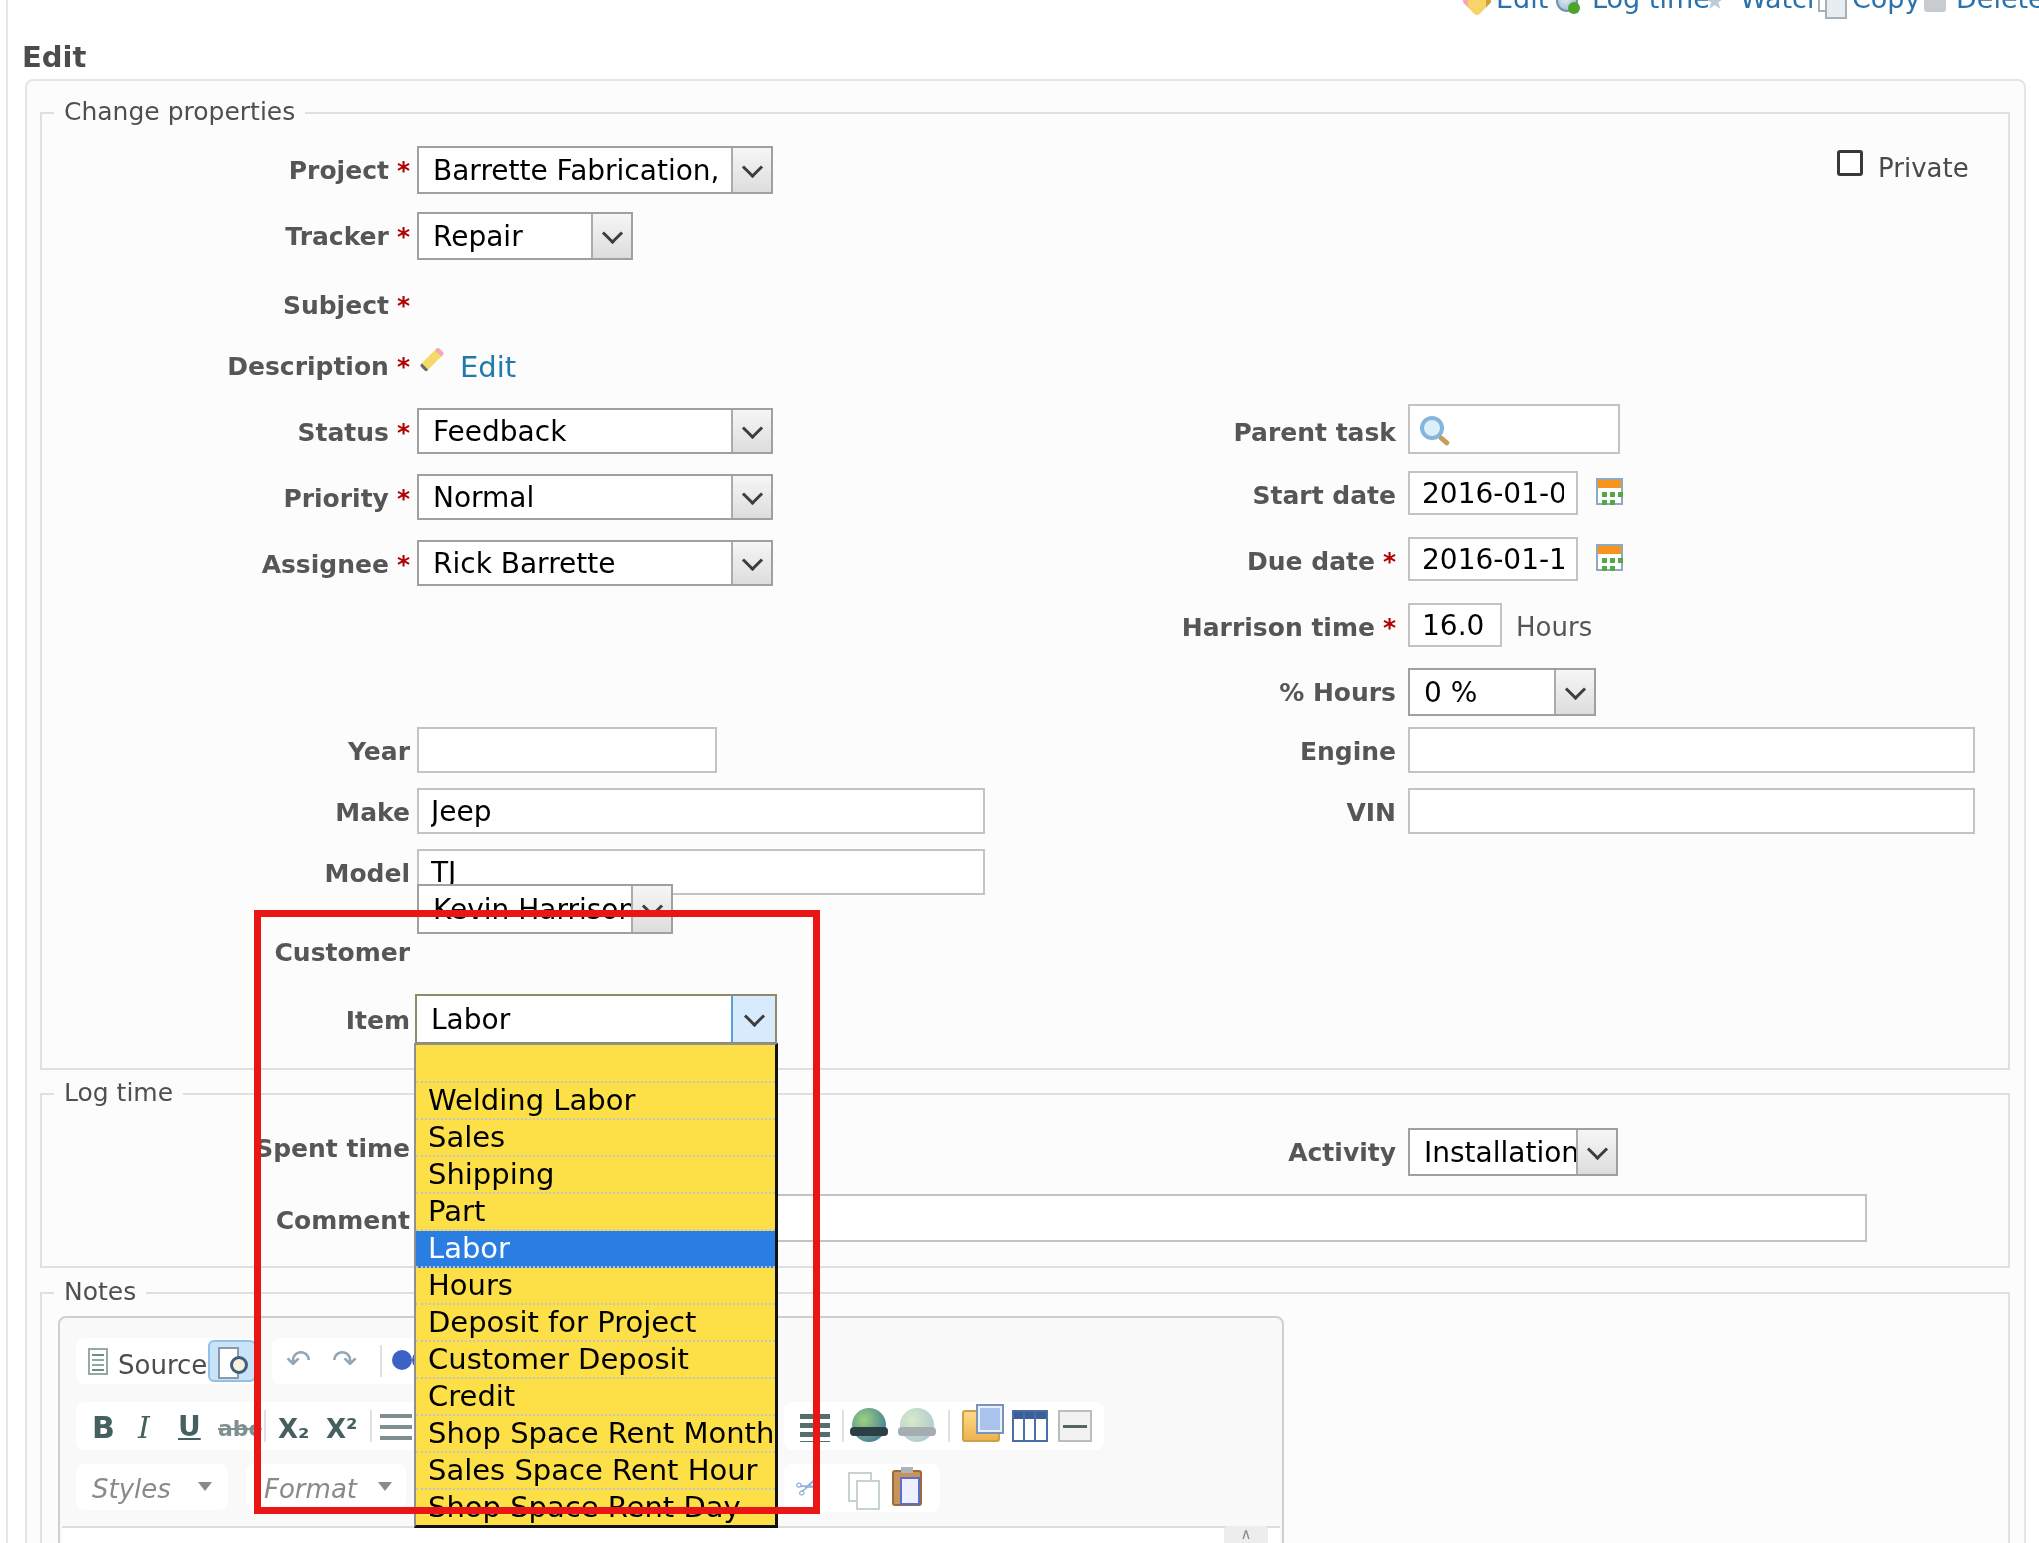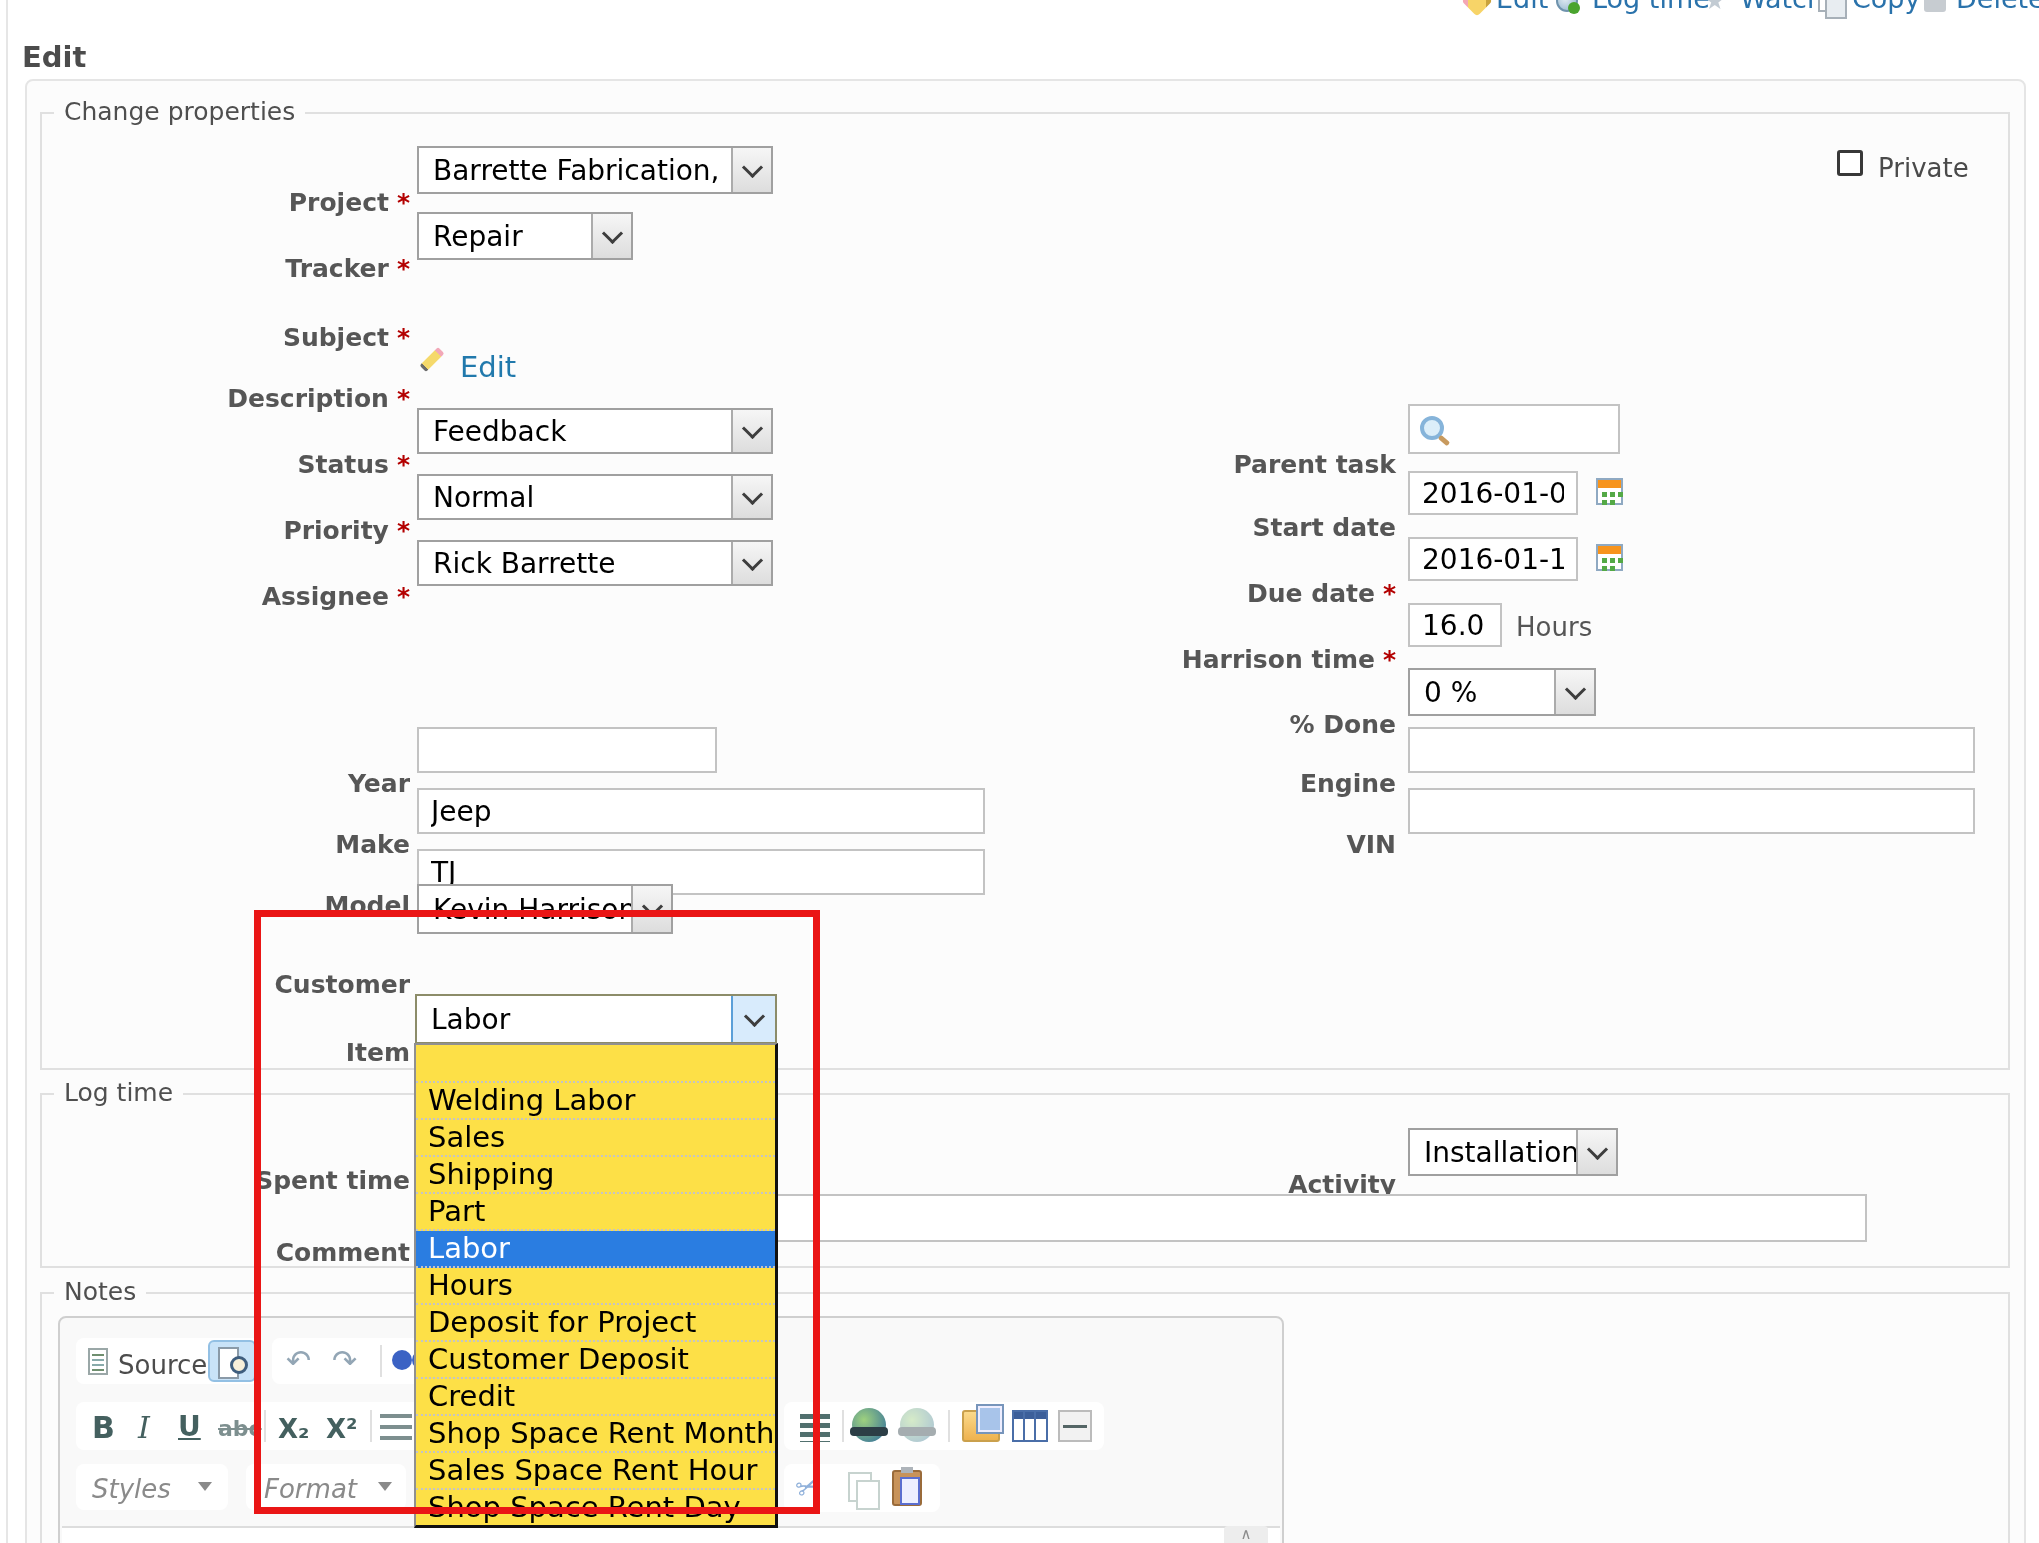--- a/index.html
+++ b/index.html
@@ -22,21 +22,21 @@
   .ico-trash{background:#c7ccd1;border-radius:3px;}
   .ico-trash::before{content:"";position:absolute;left:-2px;top:-4px;right:-2px;height:4px;background:#b2b8bd;border-radius:2px;}
 
   
   .box{position:absolute;left:25px;top:79px;width:2001px;height:1600px;background:#fcfcfc;
        border:2px solid #e5e5e5;border-radius:8px;box-sizing:border-box;}
   .fs{position:absolute;border:2px solid #e0e0e0;box-sizing:border-box;}
   .legend{position:absolute;font-size:25px;color:#4f4f4f;background:#fcfcfc;padding:0 10px;white-space:nowrap;}
 
   
-  .lbl{position:absolute;font-weight:bold;font-size:25px;color:#565656;text-align:right;white-space:nowrap;margin-top:32px;}
+  .lbl{position:absolute;font-weight:bold;font-size:25px;color:#565656;text-align:right;white-space:nowrap;}
   .req{color:#b30000;margin-left:8px;font-weight:bold;}
   .plain{position:absolute;font-size:26px;color:#555;white-space:nowrap;}
 
   
   .txt{position:absolute;border:2px solid #c3c3c3;background:#fff;color:#000;
        font-family:"DejaVu Sans",sans-serif;font-size:28px;padding:0 12px;box-sizing:border-box;outline:none;}
 
   
   .sel{position:absolute;background:#fff;border:2px solid #a0a0a0;box-sizing:border-box;
        display:flex;align-items:center;overflow:hidden;}
@@ -201,21 +201,21 @@
   </div>
 
   <div class="lbl" style="left:1020px;top:547px;width:376px"><span>Due date</span><span class="req">*</span></div>
   <input class="txt" style="left: 1408px; top: 537px; width: 170px; height: 44px;" value="2016-01-16">
   <span class="cal" style="left:1596px;top:544px"></span>
 
   <div class="lbl" style="left:1020px;top:613px;width:376px"><span>Harrison time</span><span class="req">*</span></div>
   <input class="txt" style="left: 1408px; top: 603px; width: 94px; height: 44px;" value="16.0">
   <span class="plain" style="left:1516px;top:612px">Hours</span>
 
-  <div class="lbl" style="left:1020px;top:678px;width:376px"><span>% Done</span></div>
+  <div class="lbl" style="left:1020px;top:678px;width:376px"><span>% Hours</span></div>
   <div class="sel" style="left:1408px;top:668px;width:188px;height:48px">
     <span class="sel-val">0 %</span>
     <span class="sel-btn">
         <i class="chev"></i>
       </span>
   </div>
 
   <div class="lbl" style="left:40px;top:737px;width:370px"><span>Year</span></div>
   <input class="txt" style="left: 417px; top: 727px; width: 300px; height: 46px;" value="">
   <div class="lbl" style="left:1020px;top:737px;width:376px"><span>Engine</span></div>

